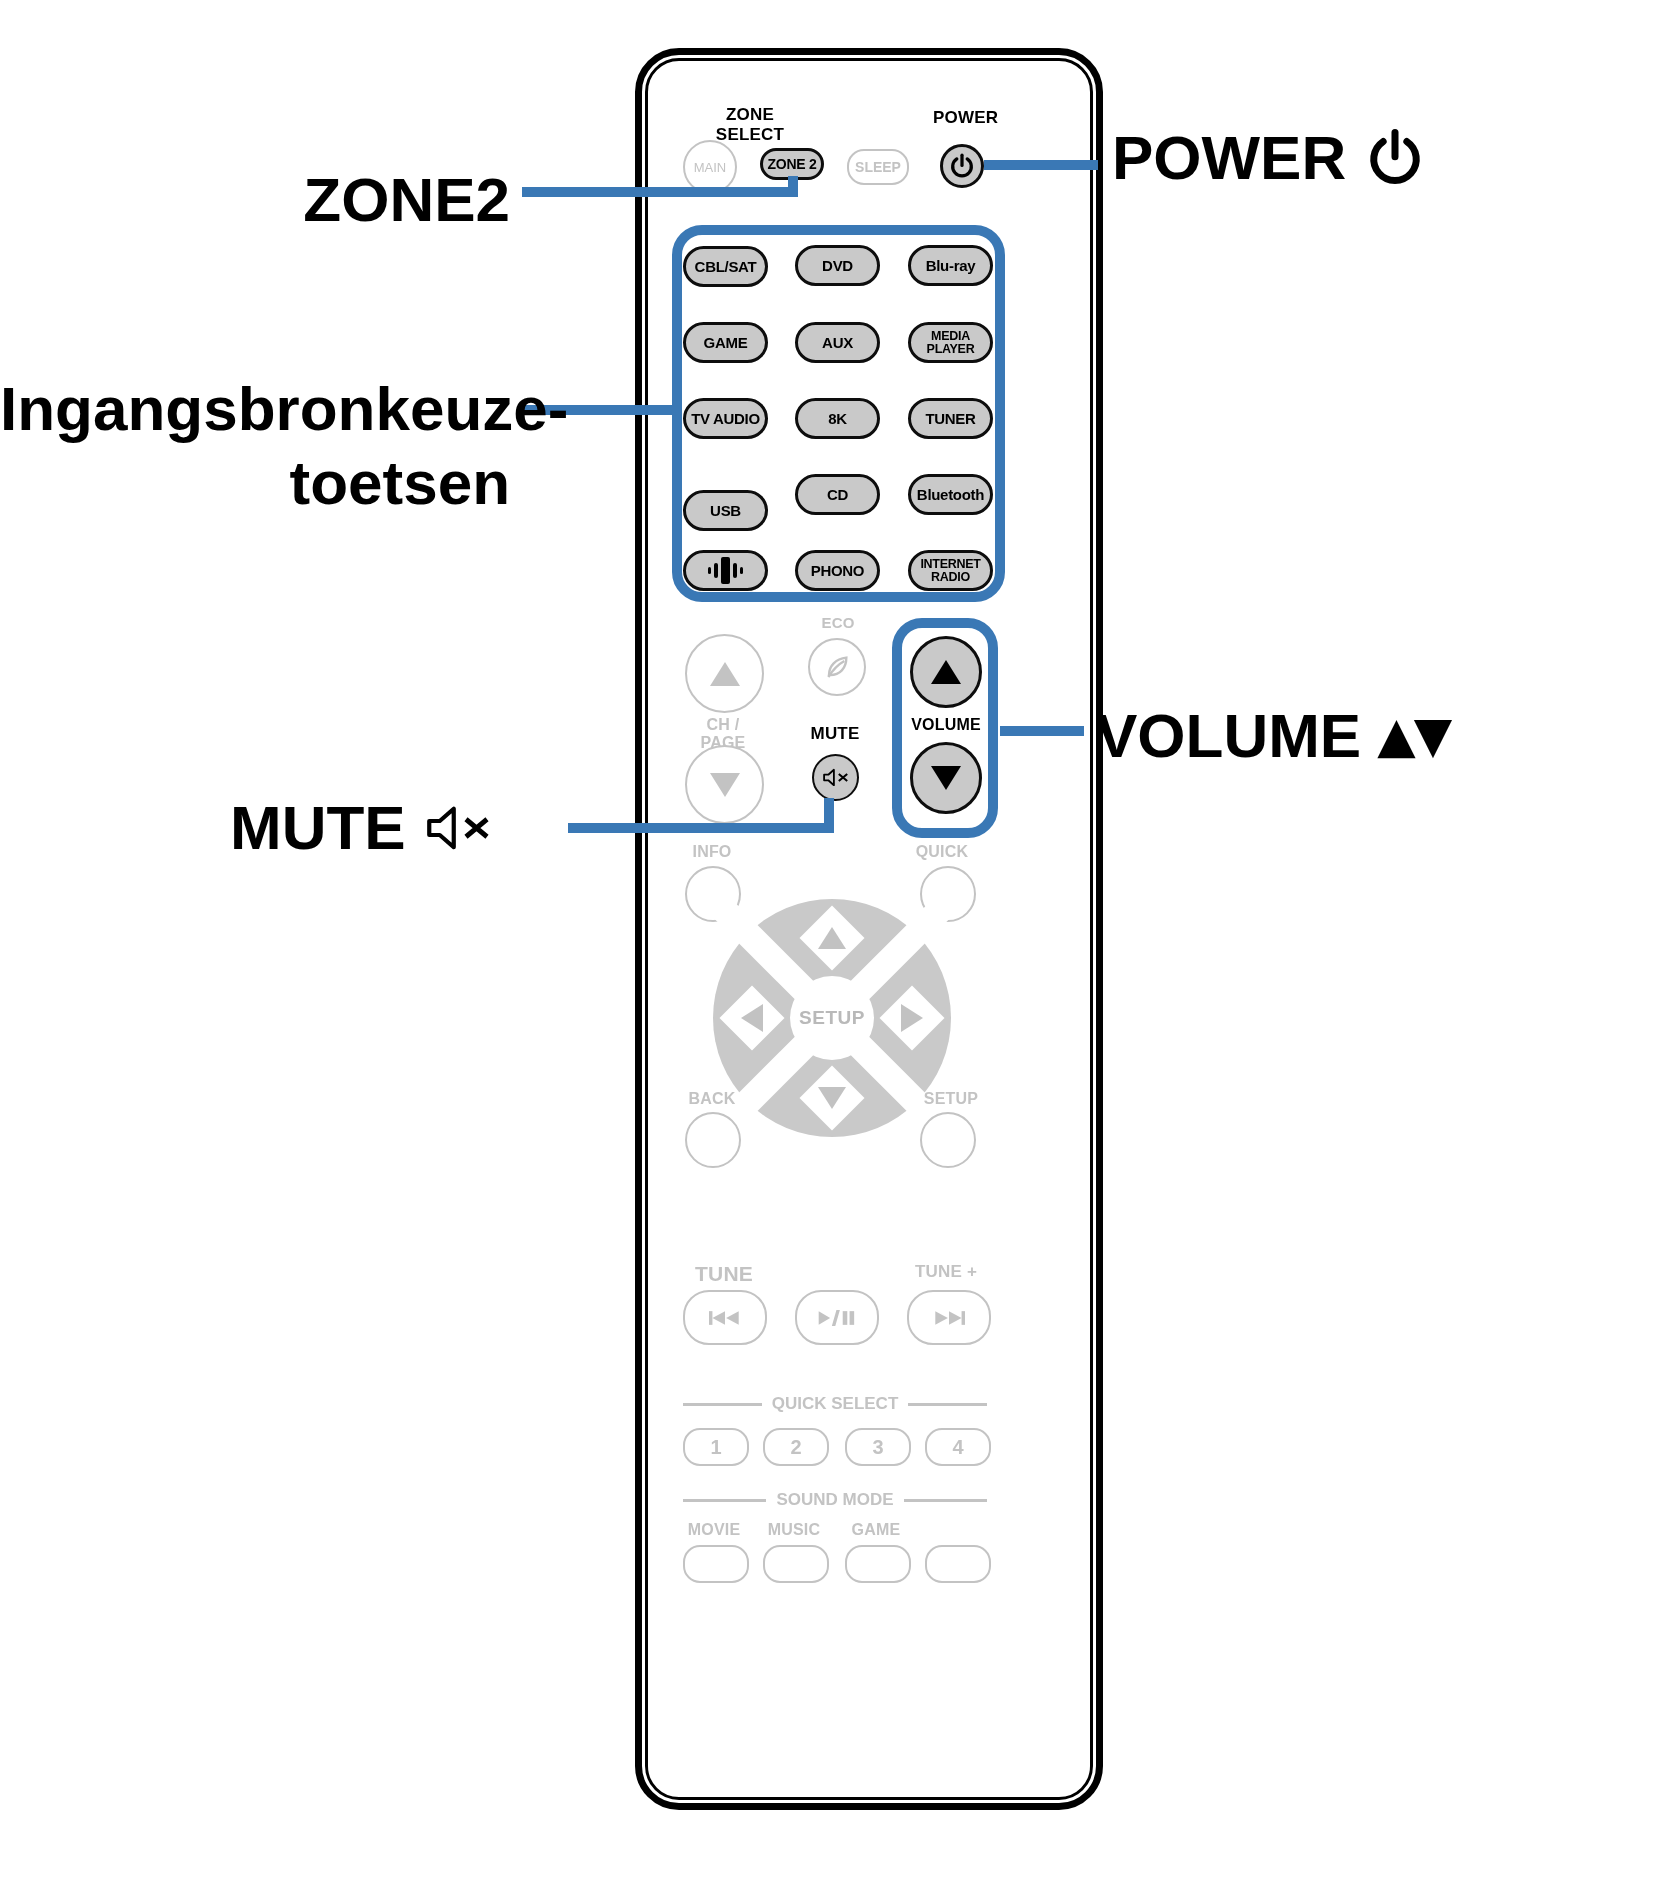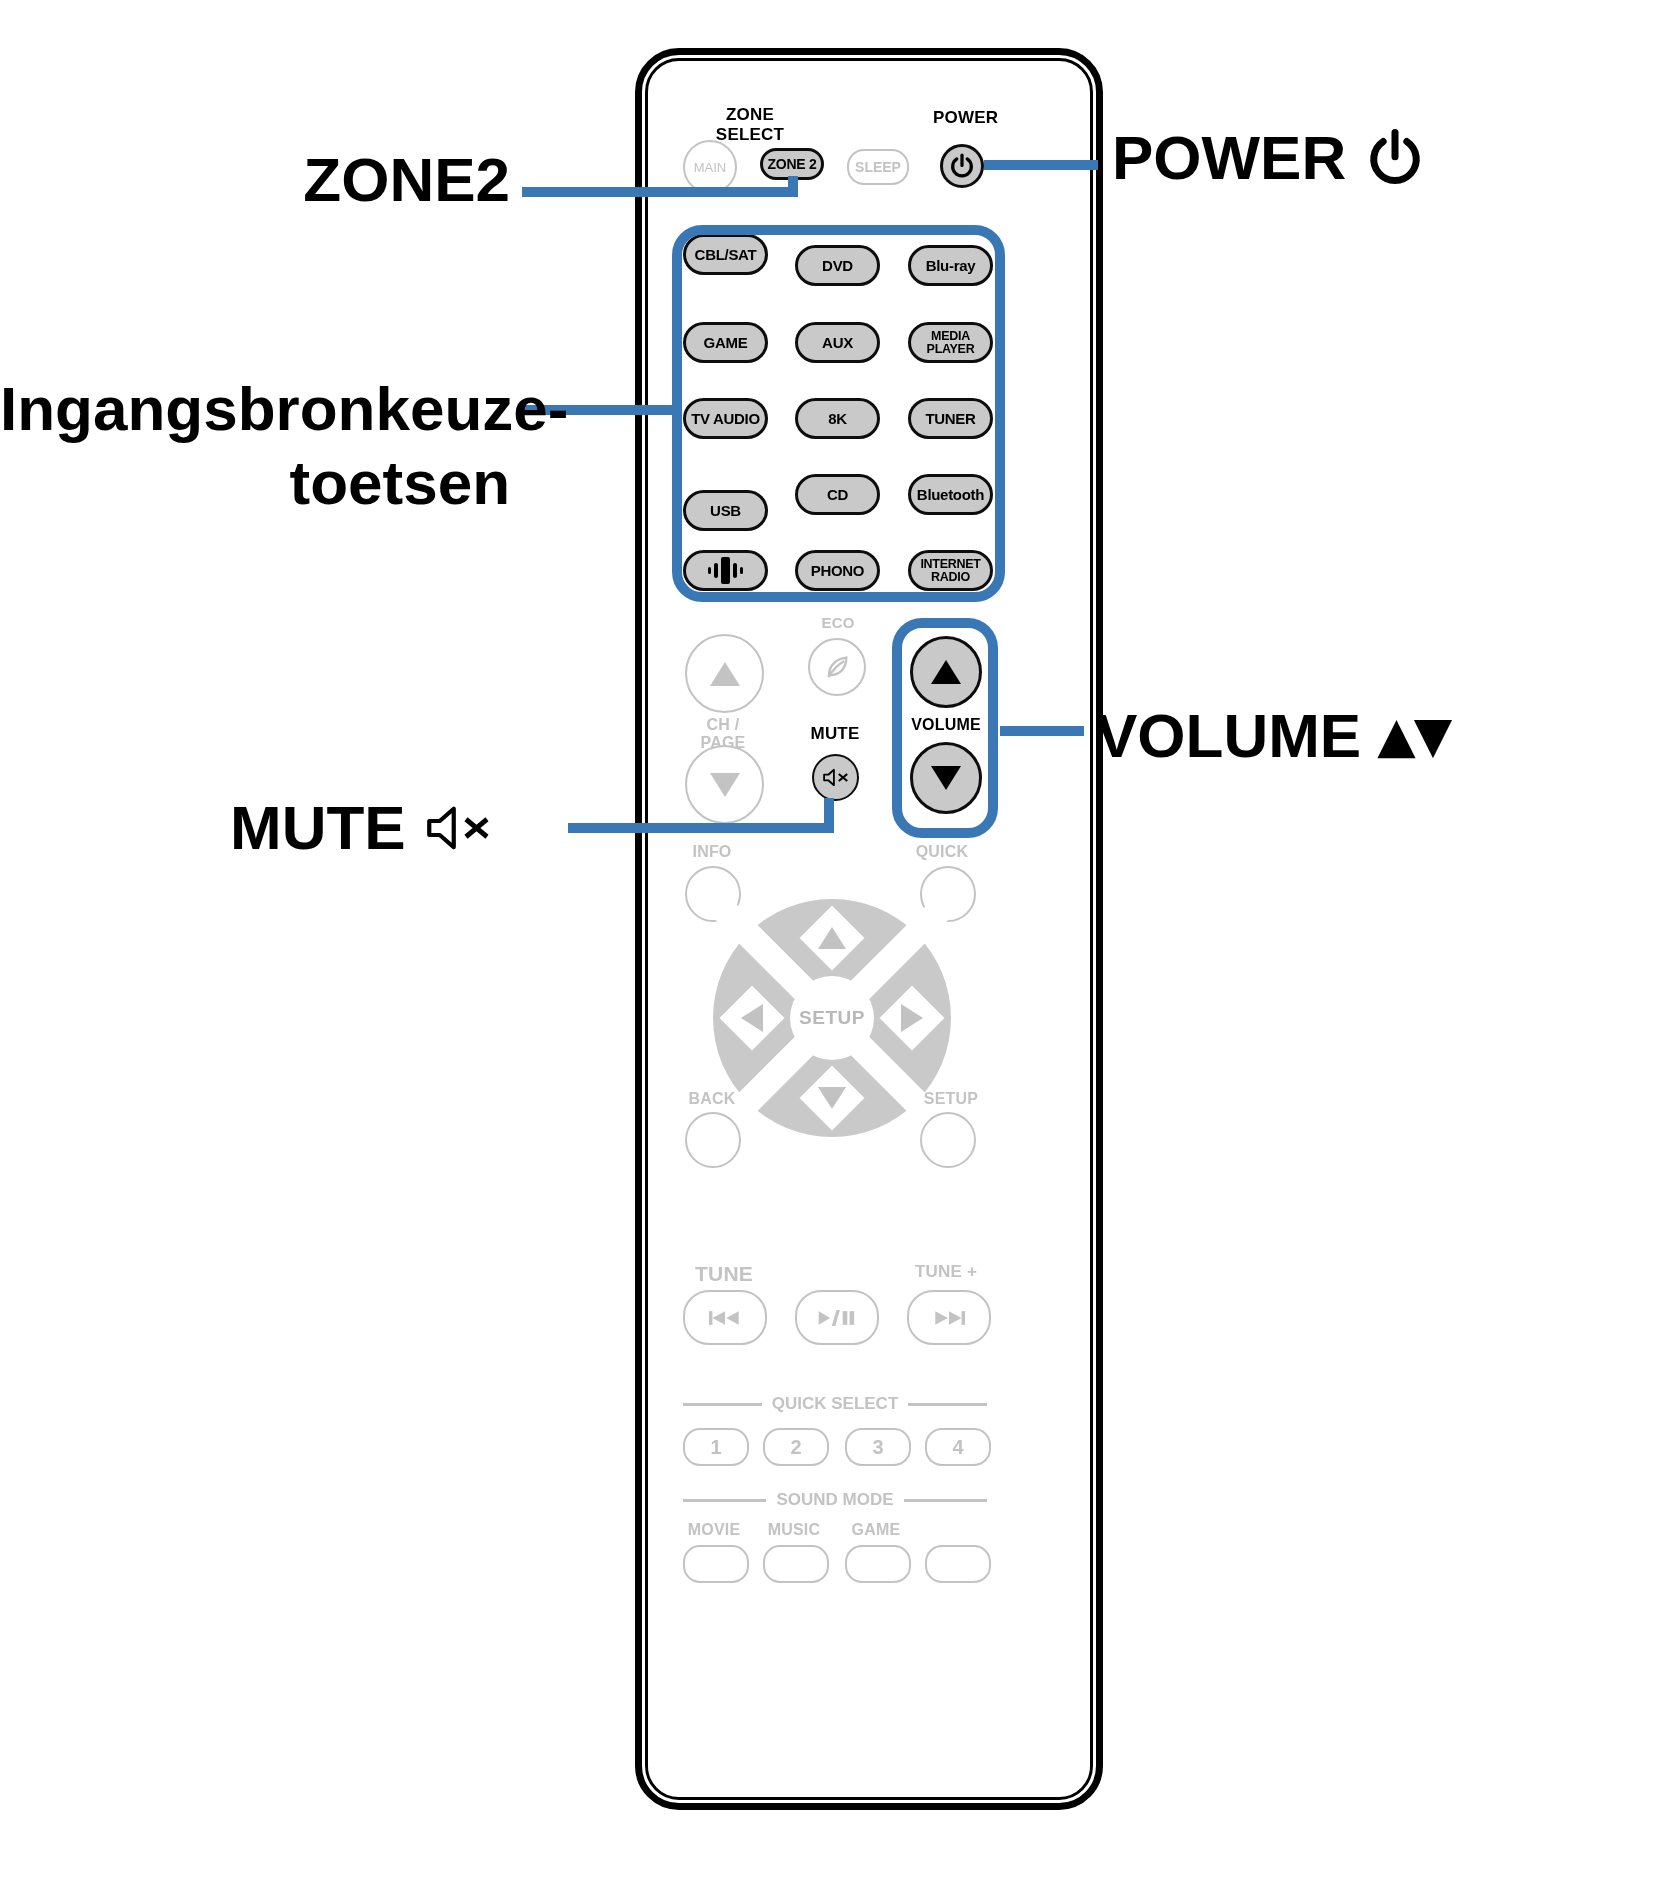--- a/index.html
+++ b/index.html
@@ -73,21 +73,21 @@
     <div class="lbl ink" style="left:298px;top:60px;width:58px;font-size:17px;">POWER</div>
     <div class="src flexc" style="left:305px;top:96px;width:44px;height:44px;border-radius:50%;">
       <svg width="26" height="26" viewBox="0 0 24 24">
         <path d="M12 2 L12 11.5" stroke="#000" stroke-width="3" fill="none" stroke-linecap="round"></path>
         <path d="M7.2 5.4 A8.6 8.6 0 1 0 16.8 5.4" stroke="#000" stroke-width="3" fill="none" stroke-linecap="round"></path>
       </svg>
     </div>
 
     <div class="blue-box" style="left:37px;top:177px;width:313px;height:357px;"></div>
 
-    <div class="src" style="left:48px;top:186px;">CBL/SAT</div>
+    <div class="src" style="left:48px;top:198px;">CBL/SAT</div>
     <div class="src" style="left:160px;top:197px;">DVD</div>
     <div class="src" style="left:273px;top:197px;">Blu-ray</div>
     <div class="src" style="left:48px;top:274px;">GAME</div>
     <div class="src" style="left:160px;top:274px;">AUX</div>
     <div class="src two" style="left:273px;top:274px;">MEDIA
 PLAYER</div>
     <div class="src" style="left:48px;top:350px;">TV AUDIO</div>
     <div class="src" style="left:160px;top:350px;">8K</div>
     <div class="src" style="left:273px;top:350px;">TUNER</div>
     <div class="src" style="left:48px;top:442px;">USB</div>
@@ -217,21 +217,21 @@
 
   <div class="line" style="left:984px;top:160px;width:114px;height:10px;"></div>
 
   <div class="line" style="left:520px;top:405px;width:162px;height:10px;"></div>
 
   <div class="line" style="left:568px;top:823px;width:266px;height:10px;"></div>
   <div class="line" style="left:824px;top:798px;width:10px;height:35px;"></div>
 
   <div class="line" style="left:1000px;top:726px;width:84px;height:10px;"></div>
 
-  <div class="co" style="left:200px;top:144px;width:310px;text-align:right;">ZONE2</div>
+  <div class="co" style="left:200px;top:164px;width:310px;text-align:right;">ZONE2</div>
 
   <div class="co" style="left:1112px;top:122px;display:flex;align-items:center;gap:20px;">
     <span>POWER</span>
     <svg width="58" height="58" viewBox="0 0 24 24">
       <path d="M12 1.5 L12 11.5" stroke="#000" stroke-width="2.9" fill="none" stroke-linecap="round"></path>
       <path d="M7.1 5.2 A8.8 8.8 0 1 0 16.9 5.2" stroke="#000" stroke-width="2.9" fill="none" stroke-linecap="round"></path>
     </svg>
   </div>
 
   <div class="co" style="left:0px;top:372px;width:510px;text-align:right;line-height:74px;">

